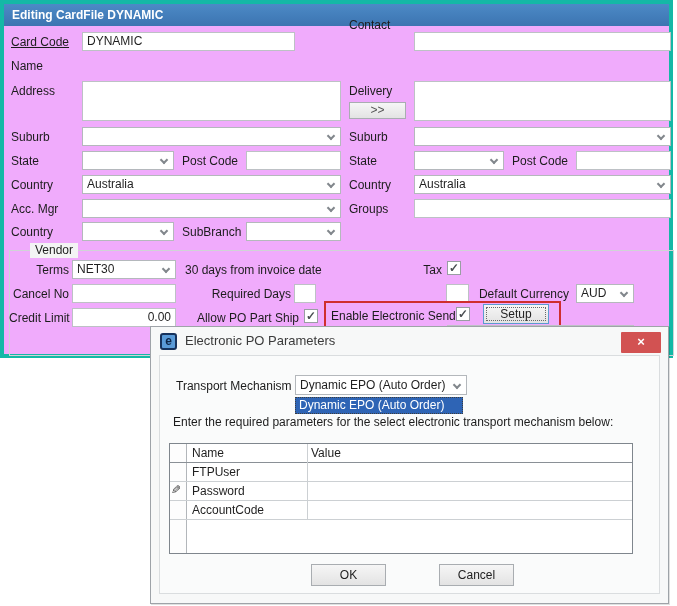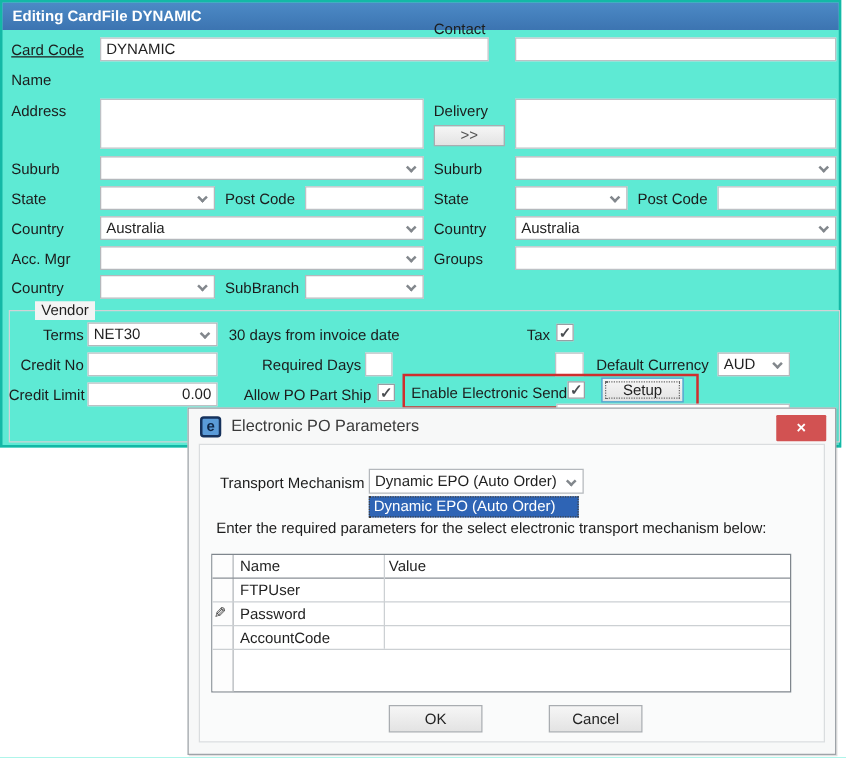--- a/index.html
+++ b/index.html
@@ -8,21 +8,21 @@
     position:relative;
     font-family:"Liberation Sans", sans-serif;
     font-size:12px; color:#1f1f1f; background:#ffffff;
     overflow:hidden;
   }
   .abs { position:absolute; }
 
   
   .win {
     left:0; top:0; width:673px; height:358px;
-    border:2px solid #14b8a6; background:#5eead4;
+    border:4px solid #14b8a6; background:#f0abfc;
   }
   .titlebar {
     position:absolute; left:0; top:0; right:0; height:22px;
     background:linear-gradient(#4c8ac6,#3c74b1);
     color:#fff; font-weight:bold; font-size:12px; line-height:22px;
     padding-left:8px;
   }
   .label { position:absolute; height:15px; line-height:15px; color:#1c1c1c; white-space:nowrap; }
   .label.r { text-align:right; }
   .label.u { text-decoration:underline; }
@@ -101,21 +101,21 @@
   .grid .cell { position:absolute; line-height:18px; white-space:nowrap; overflow:hidden; }
   .pencil { position:absolute; left:1px; font-size:12px; color:#333; transform:scaleX(-1); }
 </style>
 </head>
 <body>
 
 <div class="abs win">
   <div class="titlebar">Editing CardFile DYNAMIC</div>
 
   <div class="label u" style="left:7px; top:31px;">Card Code</div>
-  <div class="field" style="left:78px; top:28px; width:311px; height:19px;">DYNAMIC</div>
+  <div class="field" style="left:78px; top:28px; width:213px; height:19px;">DYNAMIC</div>
   <div class="label" style="left:345px; top:14px;">Contact</div>
   <div class="field" style="left:410px; top:28px; width:257px; height:19px;"></div>
 
   <div class="label" style="left:7px; top:55px;">Name</div>
 
   <div class="label" style="left:7px; top:80px;">Address</div>
   <div class="area" style="left:78px; top:77px; width:259px; height:40px;"></div>
   <div class="label" style="left:345px; top:80px;">Delivery</div>
   <div class="btn" style="left:345px; top:98px; width:57px; height:17px; line-height:15px; color:#555;">&gt;&gt;</div>
   <div class="area" style="left:410px; top:77px; width:257px; height:40px;"></div>
@@ -166,21 +166,21 @@
   <div class="groupbox" style="left:5px; top:246px; width:665px; height:106px;">
     <div class="legend">Vendor</div>
   </div>
 
   <div class="label r" style="left:8px; top:259px; width:57px;">Terms</div>
   <div class="combo" style="left:68px; top:256px; width:104px; height:19px;"><span>NET30</span><i class="chev"></i></div>
   <div class="label" style="left:181px; top:259px;">30 days from invoice date</div>
   <div class="label r" style="left:400px; top:259px; width:38px;">Tax</div>
   <div class="chk" style="left:443px; top:257px;"><span>✓</span></div>
 
-  <div class="label r" style="left:5px; top:283px; width:60px;">Credit No</div>
+  <div class="label r" style="left:5px; top:283px; width:60px;">Cancel No</div>
   <div class="field" style="left:68px; top:280px; width:104px; height:19px;"></div>
   <div class="label r" style="left:200px; top:283px; width:87px;">Required Days</div>
   <div class="field" style="left:290px; top:280px; width:22px; height:19px;"></div>
   <div class="label r" style="left:352px; top:283px; width:82px;margin-top:48px;">Required Hours</div>
   <div class="field" style="left:442px; top:280px; width:23px; height:19px;"></div>
   <div class="label r" style="left:470px; top:283px; width:95px;">Default Currency</div>
   <div class="combo" style="left:572px; top:280px; width:58px; height:19px;"><span>AUD</span><i class="chev"></i></div>
 
   <div class="label r" style="left:5px; top:307px; width:60px;">Credit Limit</div>
   <div class="field num" style="left:68px; top:304px; width:104px; height:19px;">0.00</div>

